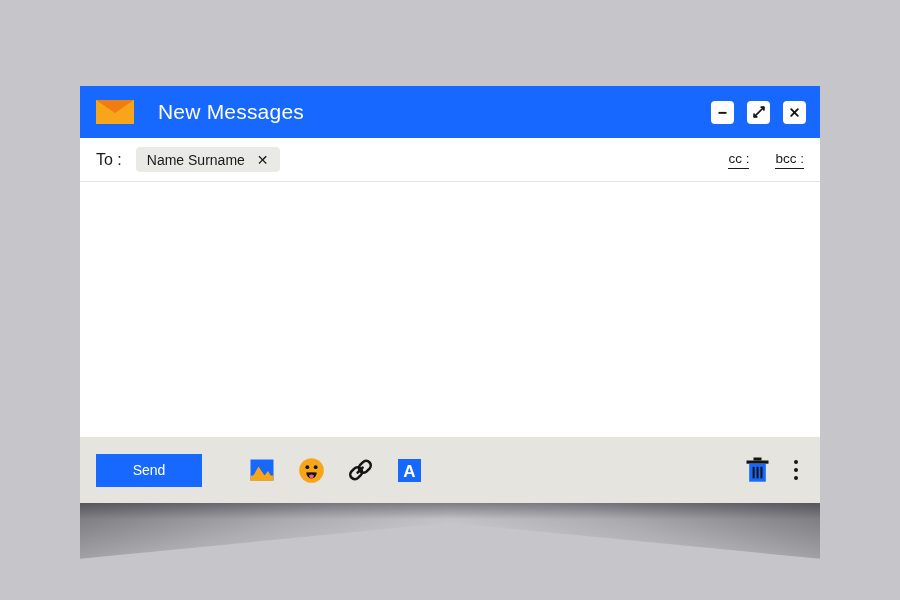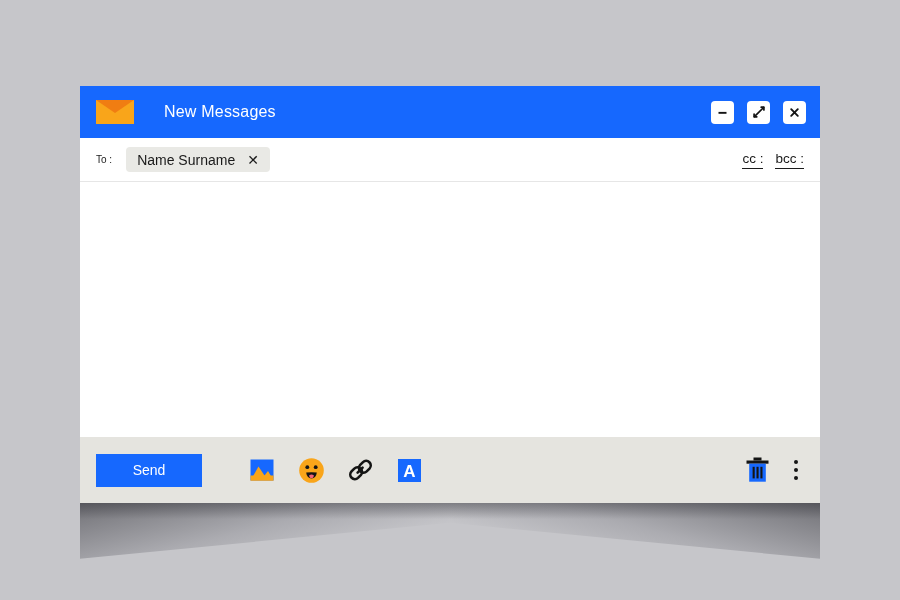--- a/index.html
+++ b/index.html
@@ -84,22 +84,22 @@
     top: 0;
     width: 0;
     height: 0;
     transform: translateX(-50%);
     border-left: 19px solid transparent;
     border-right: 19px solid transparent;
     border-top: 13px solid #f07d12;
   }
   #title-text {
     color: #ffffff;
-    font-size: 16px;
-    margin-left: 30px;
+    font-size: 21px;
+    margin-left: 24px;
     letter-spacing: 0.2px;
     white-space: nowrap;
   }
   #window-controls {
     margin-left: auto;
     display: flex;
     align-items: center;
     gap: 13px;
   }
   .win-btn {
@@ -117,21 +117,21 @@
   
   #to-row {
     height: 43px;
     display: flex;
     align-items: center;
     padding: 0 16px 0 16px;
     border-bottom: 1px solid #e6e6e6;
     flex: 0 0 auto;
   }
   .field-label {
-    font-size: 10px;
+    font-size: 16px;
     color: #1a1a1a;
     white-space: nowrap;
   }
   #recipient-chip {
     margin-left: 14px;
     background: #e9e9e5;
     border-radius: 4px;
     height: 25px;
     display: flex;
     align-items: center;
@@ -147,21 +147,21 @@
   #chip-remove {
     font-size: 14px;
     color: #1a1a1a;
     line-height: 1;
     cursor: pointer;
   }
   #cc-bcc {
     margin-left: auto;
     display: flex;
     align-items: center;
-    gap: 12px;
+    gap: 26px;
   }
   .cc-link {
     font-size: 13.5px;
     color: #1a1a1a;
     border-bottom: 1.6px solid #1a1a1a;
     padding-bottom: 2px;
     cursor: pointer;
     white-space: nowrap;
   }
 

